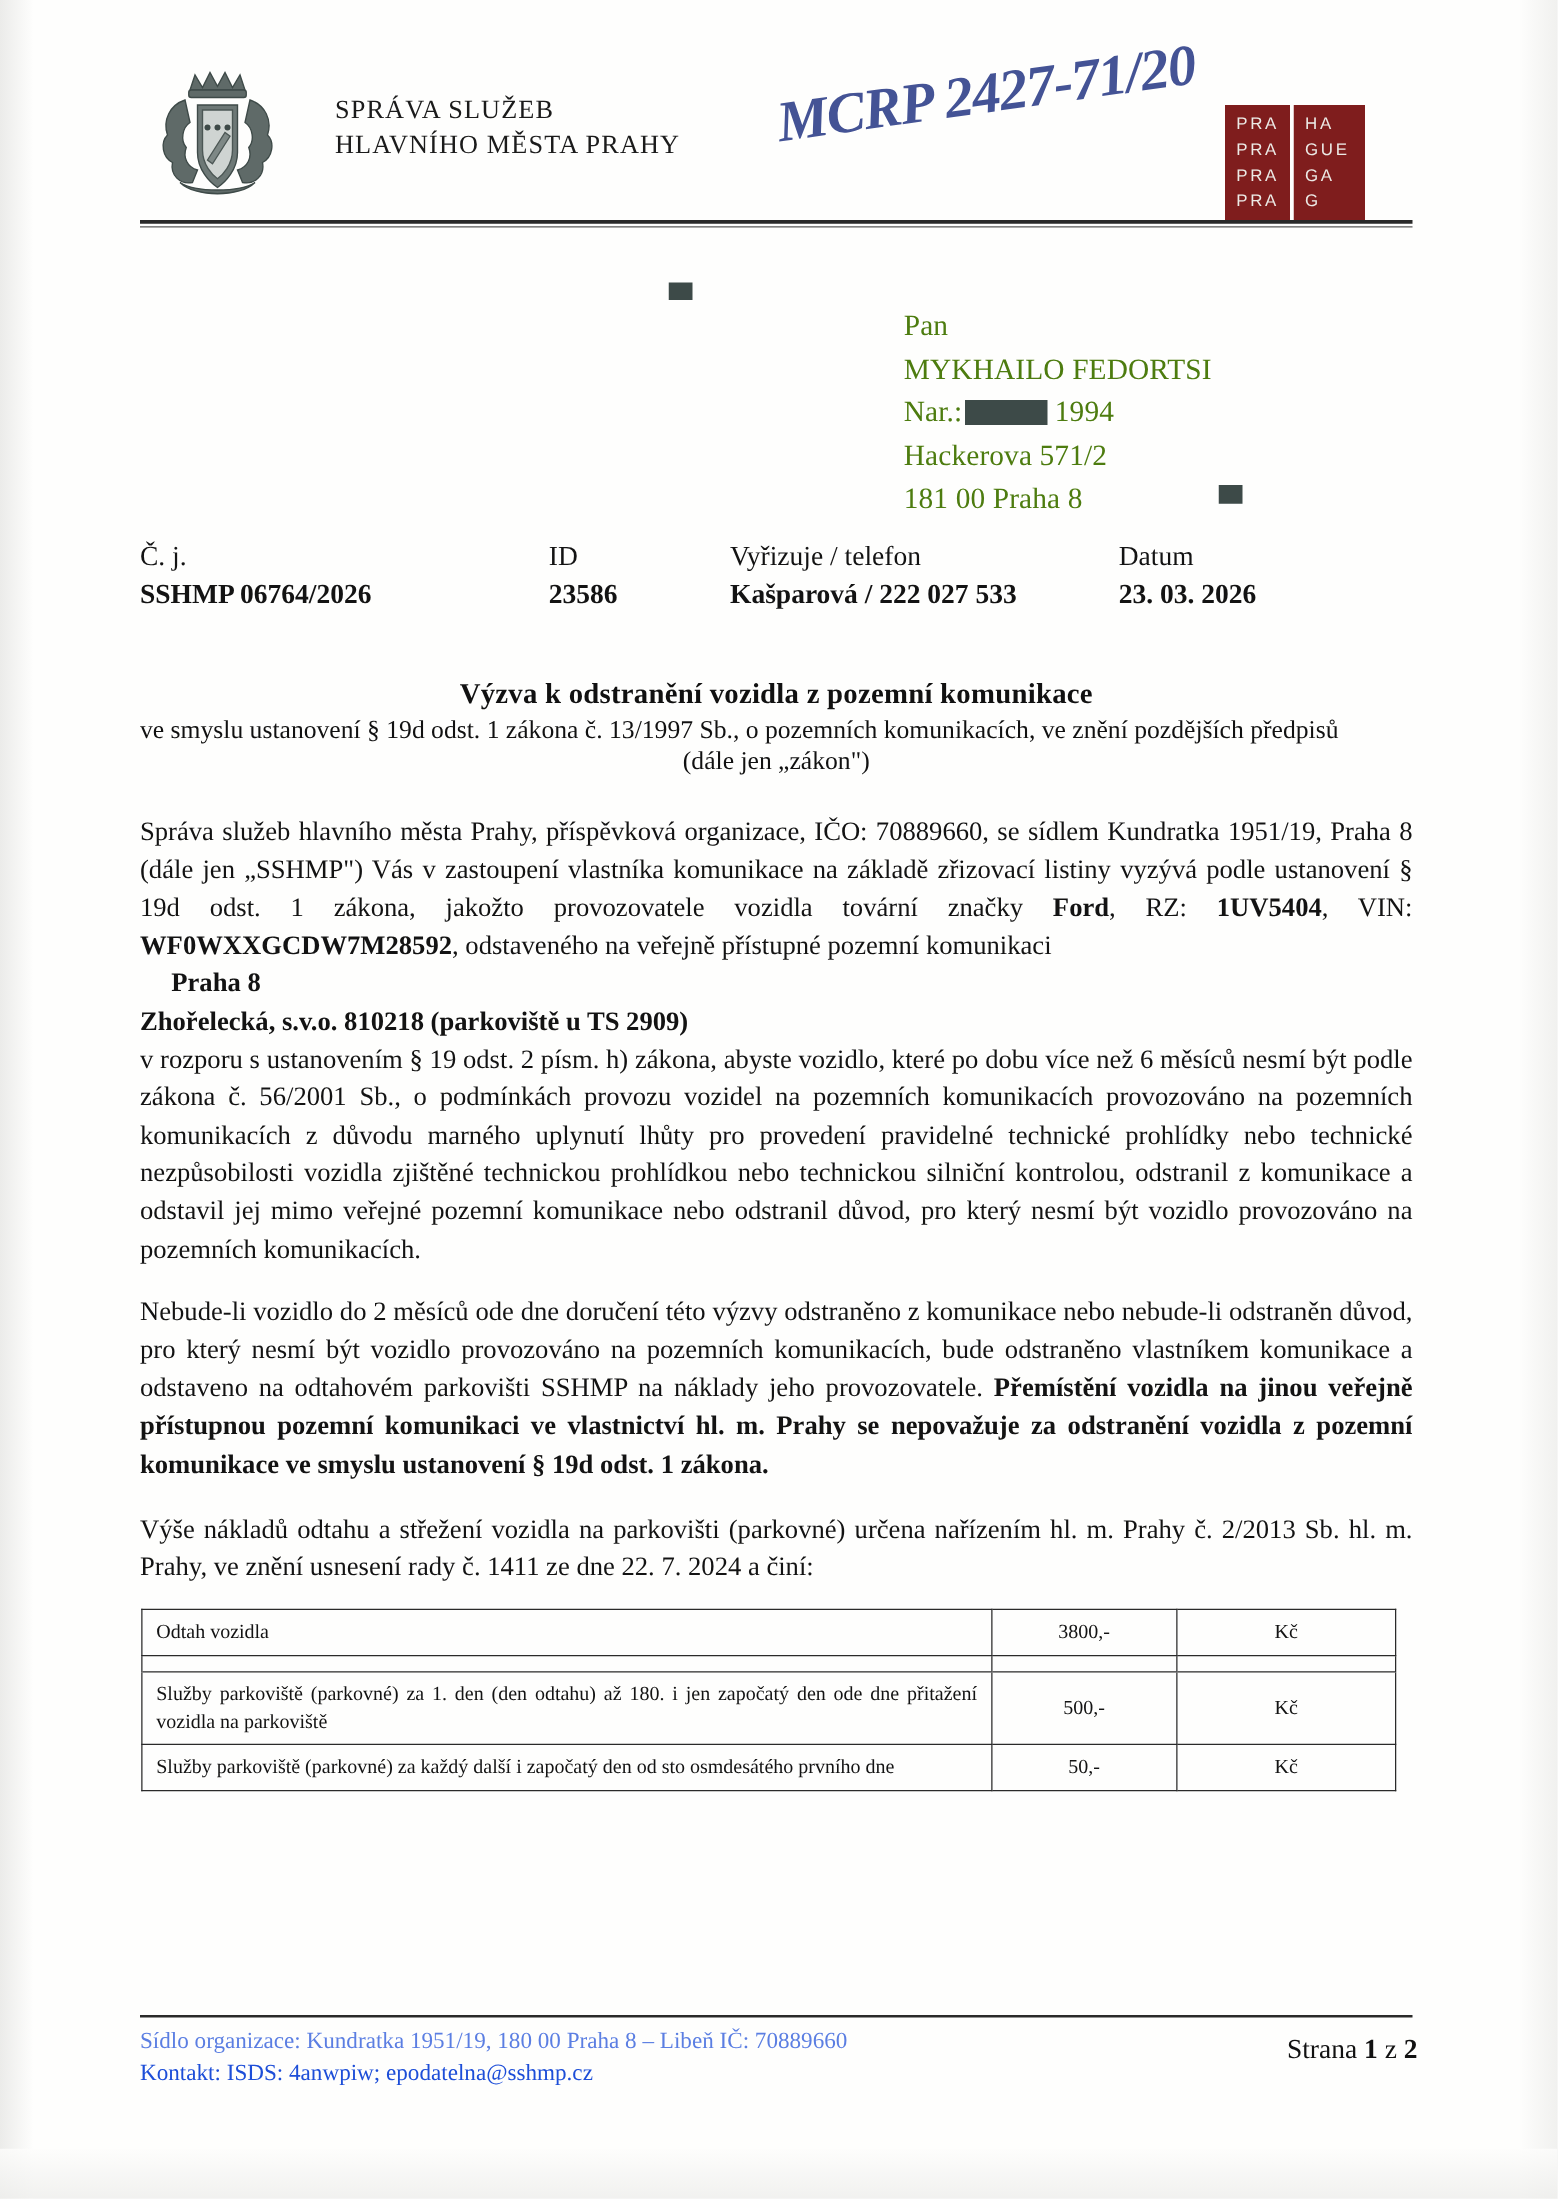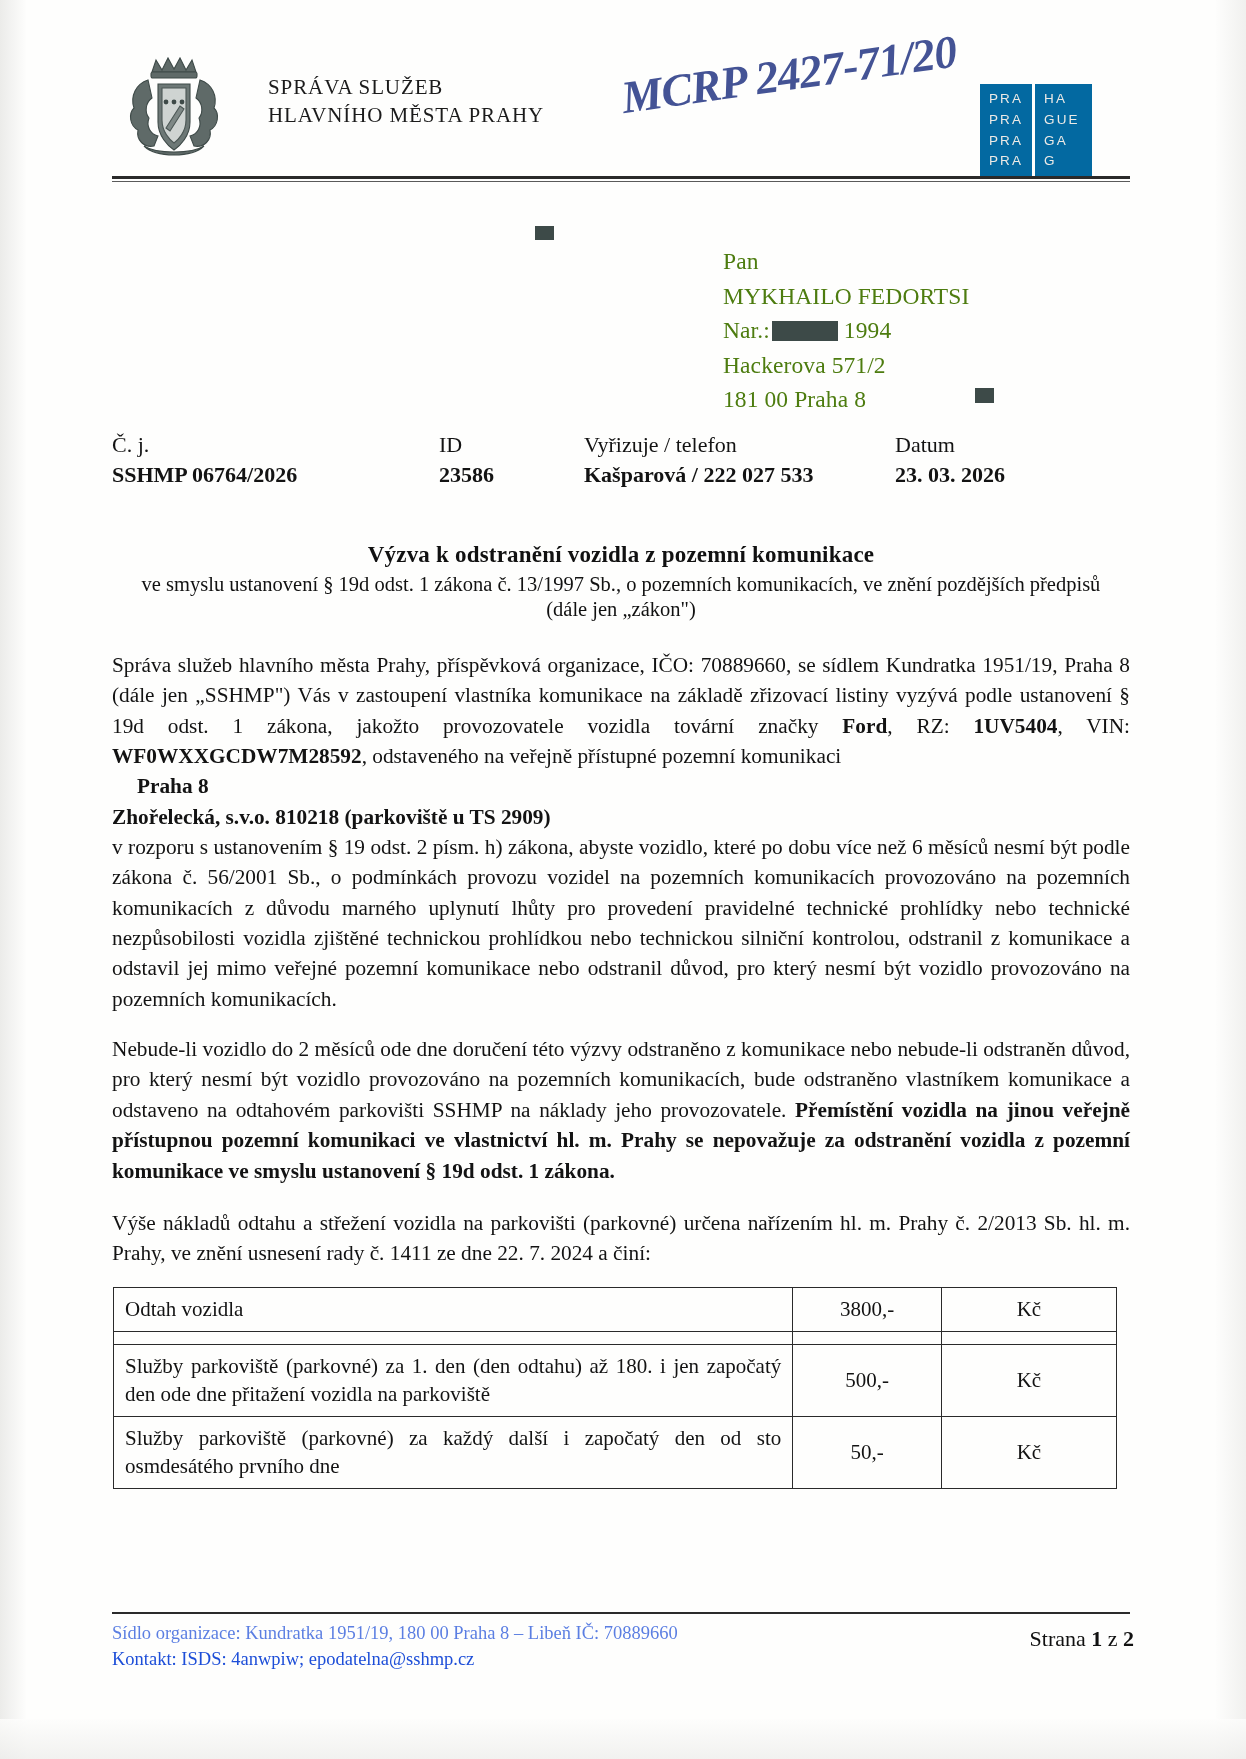--- a/index.html
+++ b/index.html
@@ -55,21 +55,21 @@
     letter-spacing:-1px;
     transform:rotate(-8deg);
     white-space:nowrap;
     opacity:.88;
   }
   .prague-logo{
     position:absolute;left:868px;top:40px;
     display:flex;gap:3px;
   }
   .prague-logo .col{
-    background:#0369a1;
+    background:#7f1d1d;
     padding:6px 9px 7px 9px;
     display:flex;flex-direction:column;gap:3px;
   }
   .prague-logo .col.narrow{padding-left:9px;padding-right:12px;}
   .prague-logo span{
     color:#eceae6;
     font-family:"Liberation Sans","DejaVu Sans",sans-serif;
     font-size:13.5px;letter-spacing:2.1px;line-height:1.32;
   }
   .header-rule{
@@ -111,21 +111,21 @@
   .refrow .c4{position:absolute;left:783px;}
 
   
   .doc-title{
     position:absolute;left:112px;top:542px;width:1018px;
     text-align:center;font-weight:bold;font-size:23px;
     letter-spacing:.2px;
   }
   .doc-sub1{
     position:absolute;left:112px;top:573px;width:1018px;
-    text-align:center;font-size:20.5px;
+    font-size:20.5px;
   }
   .doc-sub2{
     position:absolute;left:112px;top:598px;width:1018px;
     text-align:center;font-size:20.5px;
   }
 
   
   .body-wrap{
     position:absolute;left:112px;top:650px;width:1018px;
   }
@@ -136,21 +136,21 @@
     text-align:justify;
     color:#131313;
   }
   p.para.tight{margin-bottom:0;}
   b{font-weight:bold;}
 
   
   .fee-table{
     position:absolute;left:113px;top:1287px;width:1004px;
     border-collapse:collapse;
-    font-size:21px;
+    font-size:16px;
   }
   .fee-table td{
     border:1.6px solid #2a2a2a;
     padding:7px 11px;
     vertical-align:middle;
     line-height:1.36;
     color:#131313;
   }
   .fee-table td.desc{width:690px;text-align:justify;}
   .fee-table td.amt{width:130px;text-align:center;}

